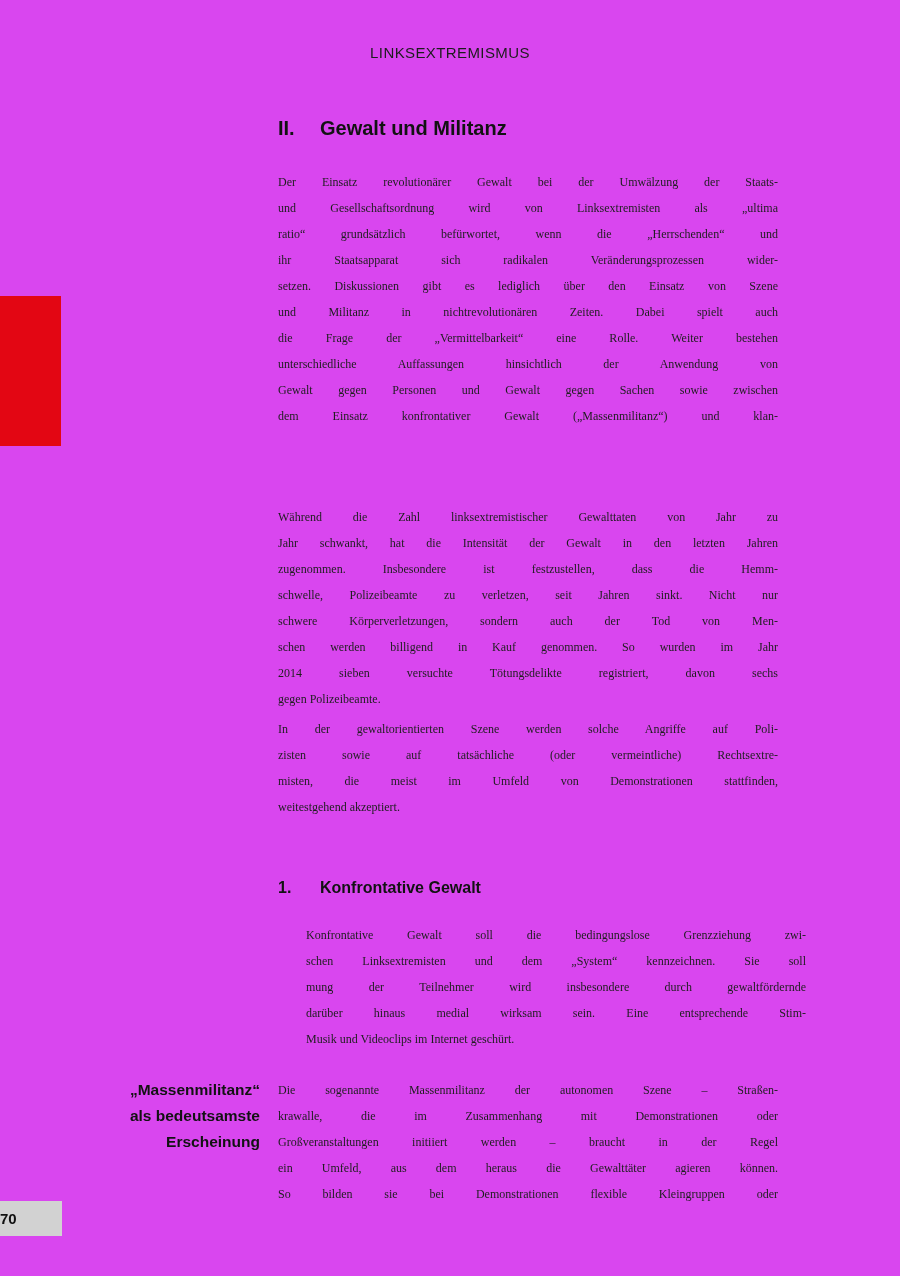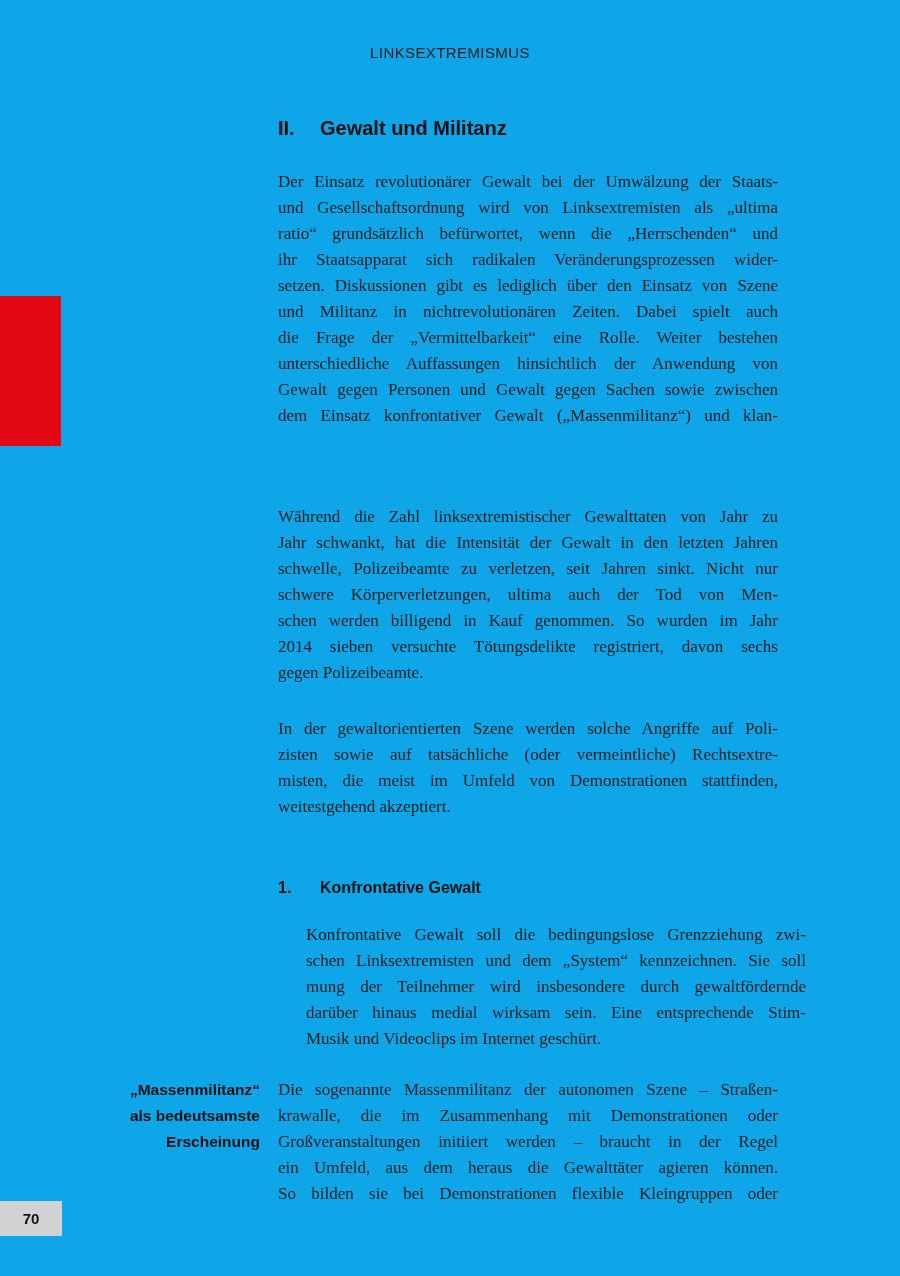--- a/index.html
+++ b/index.html
@@ -1,19 +1,19 @@
 <!DOCTYPE html>
 <html lang="de"><head>
 <meta charset="utf-8">
 <style>
   html,body{margin:0;padding:0;background:#ffffff;}
   .page{
     position:relative;
     width:900px;height:1276px;
-    background:#0ea5e9;
+    background:#d946ef;
     overflow:hidden;
     font-family:"Liberation Serif","DejaVu Serif",serif;
     color:#1e1e1e;
   }
   .running-head{
     position:absolute;top:44px;left:0;right:0;
     text-align:center;
     font-family:"Liberation Sans","DejaVu Sans",sans-serif;
     font-size:15px;font-weight:400;letter-spacing:0.4px;
     color:#1c1c1c;
@@ -31,21 +31,21 @@
   .chapter-num{width:42px;flex:0 0 42px;}
   .section-heading{
     position:absolute;left:278px;top:878px;width:500px;
     font-family:"Liberation Sans","DejaVu Sans",sans-serif;
     font-size:16px;font-weight:700;line-height:20px;color:#121212;
     display:flex;
   }
   .section-num{width:42px;flex:0 0 42px;}
   .para{
     position:absolute;left:278px;width:500px;
-    font-size:17px;line-height:26px;
+    font-size:12px;line-height:26px;
   }
   .para.p1{top:169px;}
   .para.p2{top:504px;}
   .para.p3{top:716px;}
   .para.p4{top:922px;margin-left:28px;}
   .para.p5{top:1077px;}
   .tline{
     text-align:justify;
     
     text-align-last:justify;
@@ -54,21 +54,21 @@
   .tline-last{text-align-last:left;}
   .margin-note{
     position:absolute;left:95px;top:1077px;width:165px;
     font-family:"Liberation Sans","DejaVu Sans",sans-serif;
     font-size:15.5px;font-weight:700;line-height:26px;color:#121212;
   }
   .margin-note .tline,
   .margin-note .tline-last{text-align-last:right;}
   .page-number-box{
     position:absolute;left:0;top:1201px;width:62px;height:35px;
-    display:flex;align-items:center;justify-content:center;
+    display:flex;align-items:center;
   }
   .page-number{
     font-family:"Liberation Sans","DejaVu Sans",sans-serif;
     font-size:15px;font-weight:700;color:#111111;
   }
 </style>
 </head>
 <body>
 
 <div class="page">
@@ -90,22 +90,23 @@
       <div class="tline">setzen. Diskussionen gibt es lediglich über den Einsatz von Szene</div>
       <div class="tline">und Militanz in nichtrevolutionären Zeiten. Dabei spielt auch</div>
       <div class="tline">die Frage der „Vermittelbarkeit“ eine Rolle. Weiter bestehen</div>
       <div class="tline">unterschiedliche Auffassungen hinsichtlich der Anwendung von</div>
       <div class="tline">Gewalt gegen Personen und Gewalt gegen Sachen sowie zwischen</div>
       <div class="tline">dem Einsatz konfrontativer Gewalt („Massenmilitanz“) und klan-</div>
     </div>
   <div class="para p2">
       <div class="tline">Während die Zahl linksextremistischer Gewalttaten von Jahr zu</div>
       <div class="tline">Jahr schwankt, hat die Intensität der Gewalt in den letzten Jahren</div>
+      <div class="tline">zugenommen. Insbesondere ist festzustellen, dass die Hemm-</div>
       <div class="tline">schwelle, Polizeibeamte zu verletzen, seit Jahren sinkt. Nicht nur</div>
-      <div class="tline">schwere Körperverletzungen, ultima auch der Tod von Men-</div>
+      <div class="tline">schwere Körperverletzungen, sondern auch der Tod von Men-</div>
       <div class="tline">schen werden billigend in Kauf genommen. So wurden im Jahr</div>
       <div class="tline">2014 sieben versuchte Tötungsdelikte registriert, davon sechs</div>
       <div class="tline tline-last">gegen Polizeibeamte.</div>
     </div>
   <div class="para p3">
       <div class="tline">In der gewaltorientierten Szene werden solche Angriffe auf Poli-</div>
       <div class="tline">zisten sowie auf tatsächliche (oder vermeintliche) Rechtsextre-</div>
       <div class="tline">misten, die meist im Umfeld von Demonstrationen stattfinden,</div>
       <div class="tline tline-last">weitestgehend akzeptiert.</div>
     </div>

